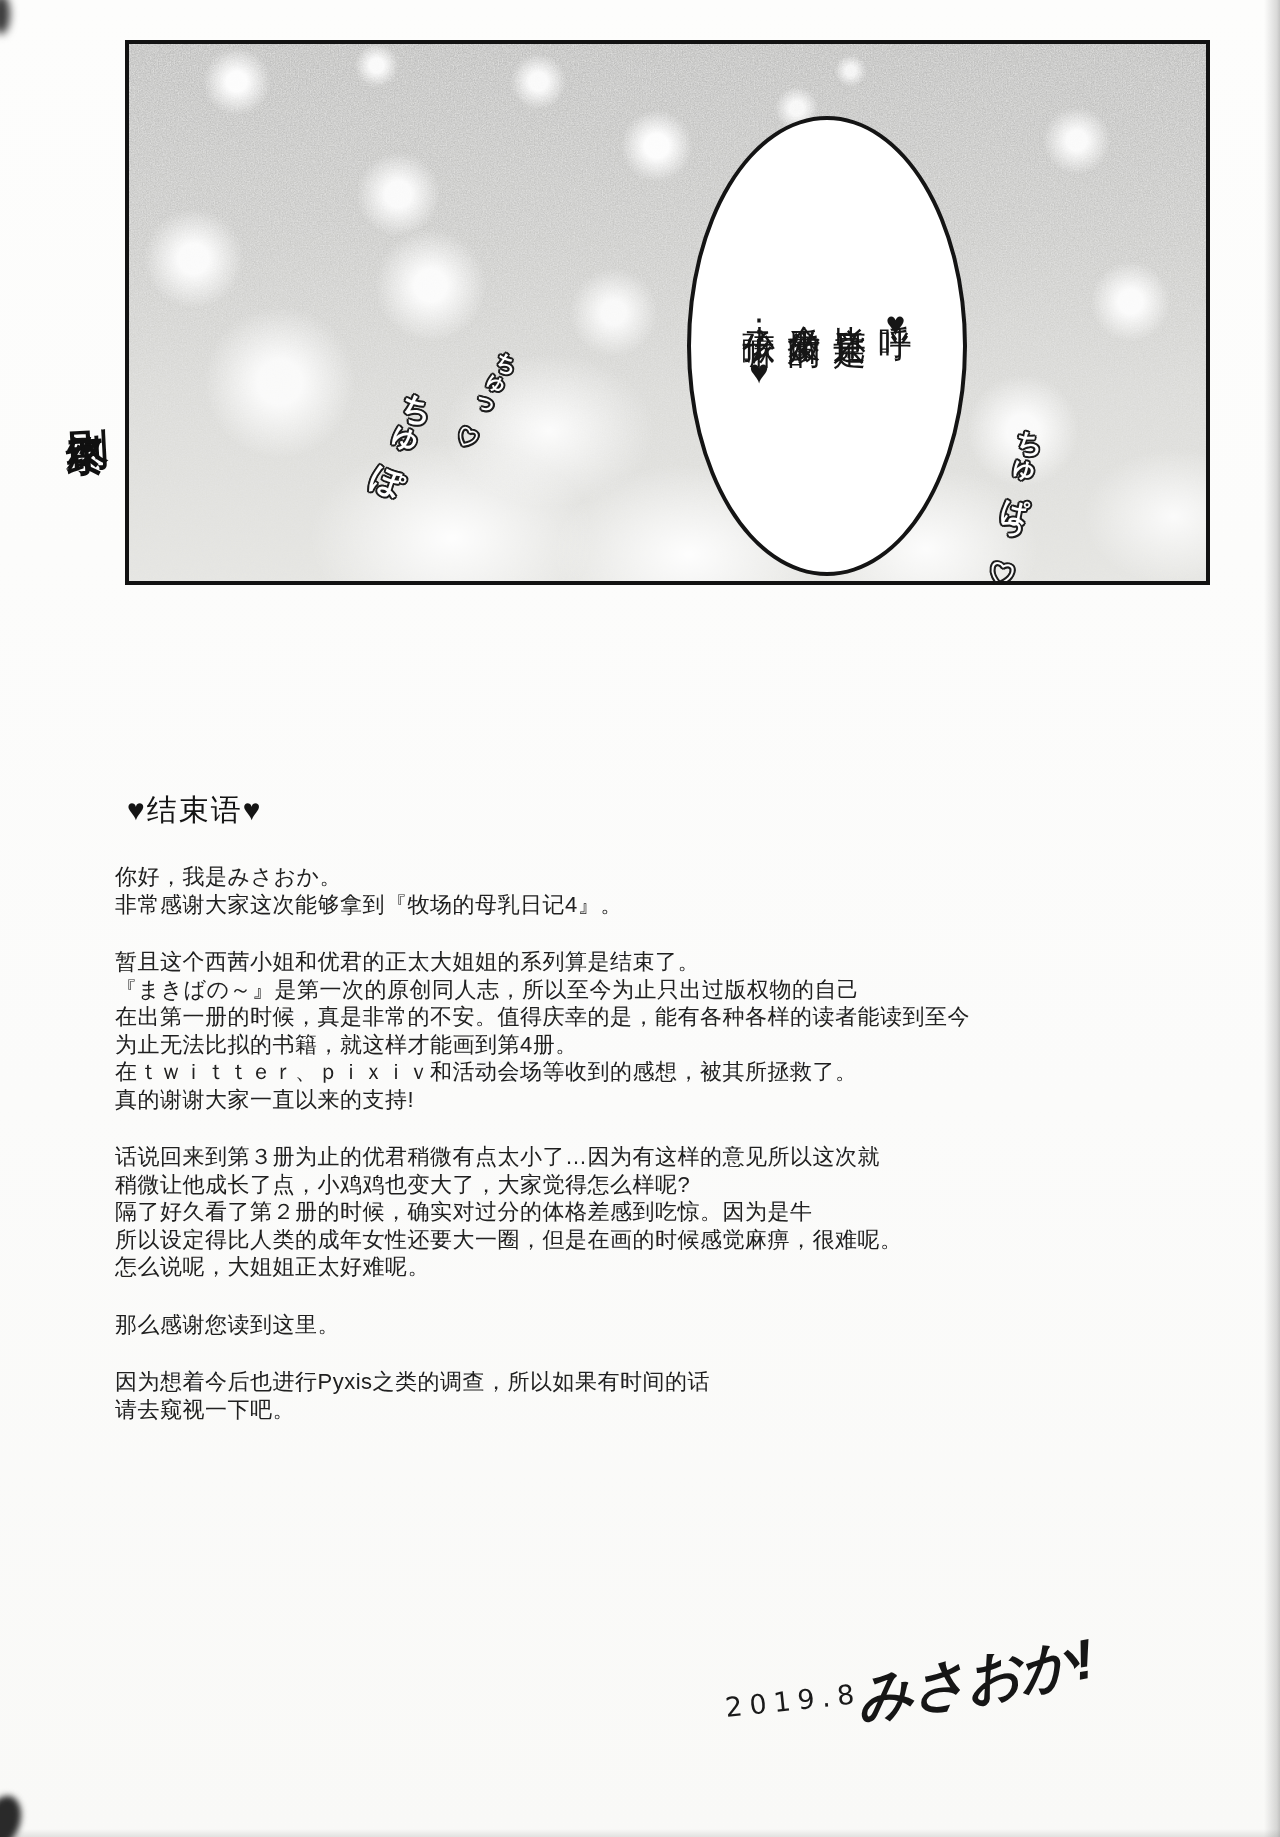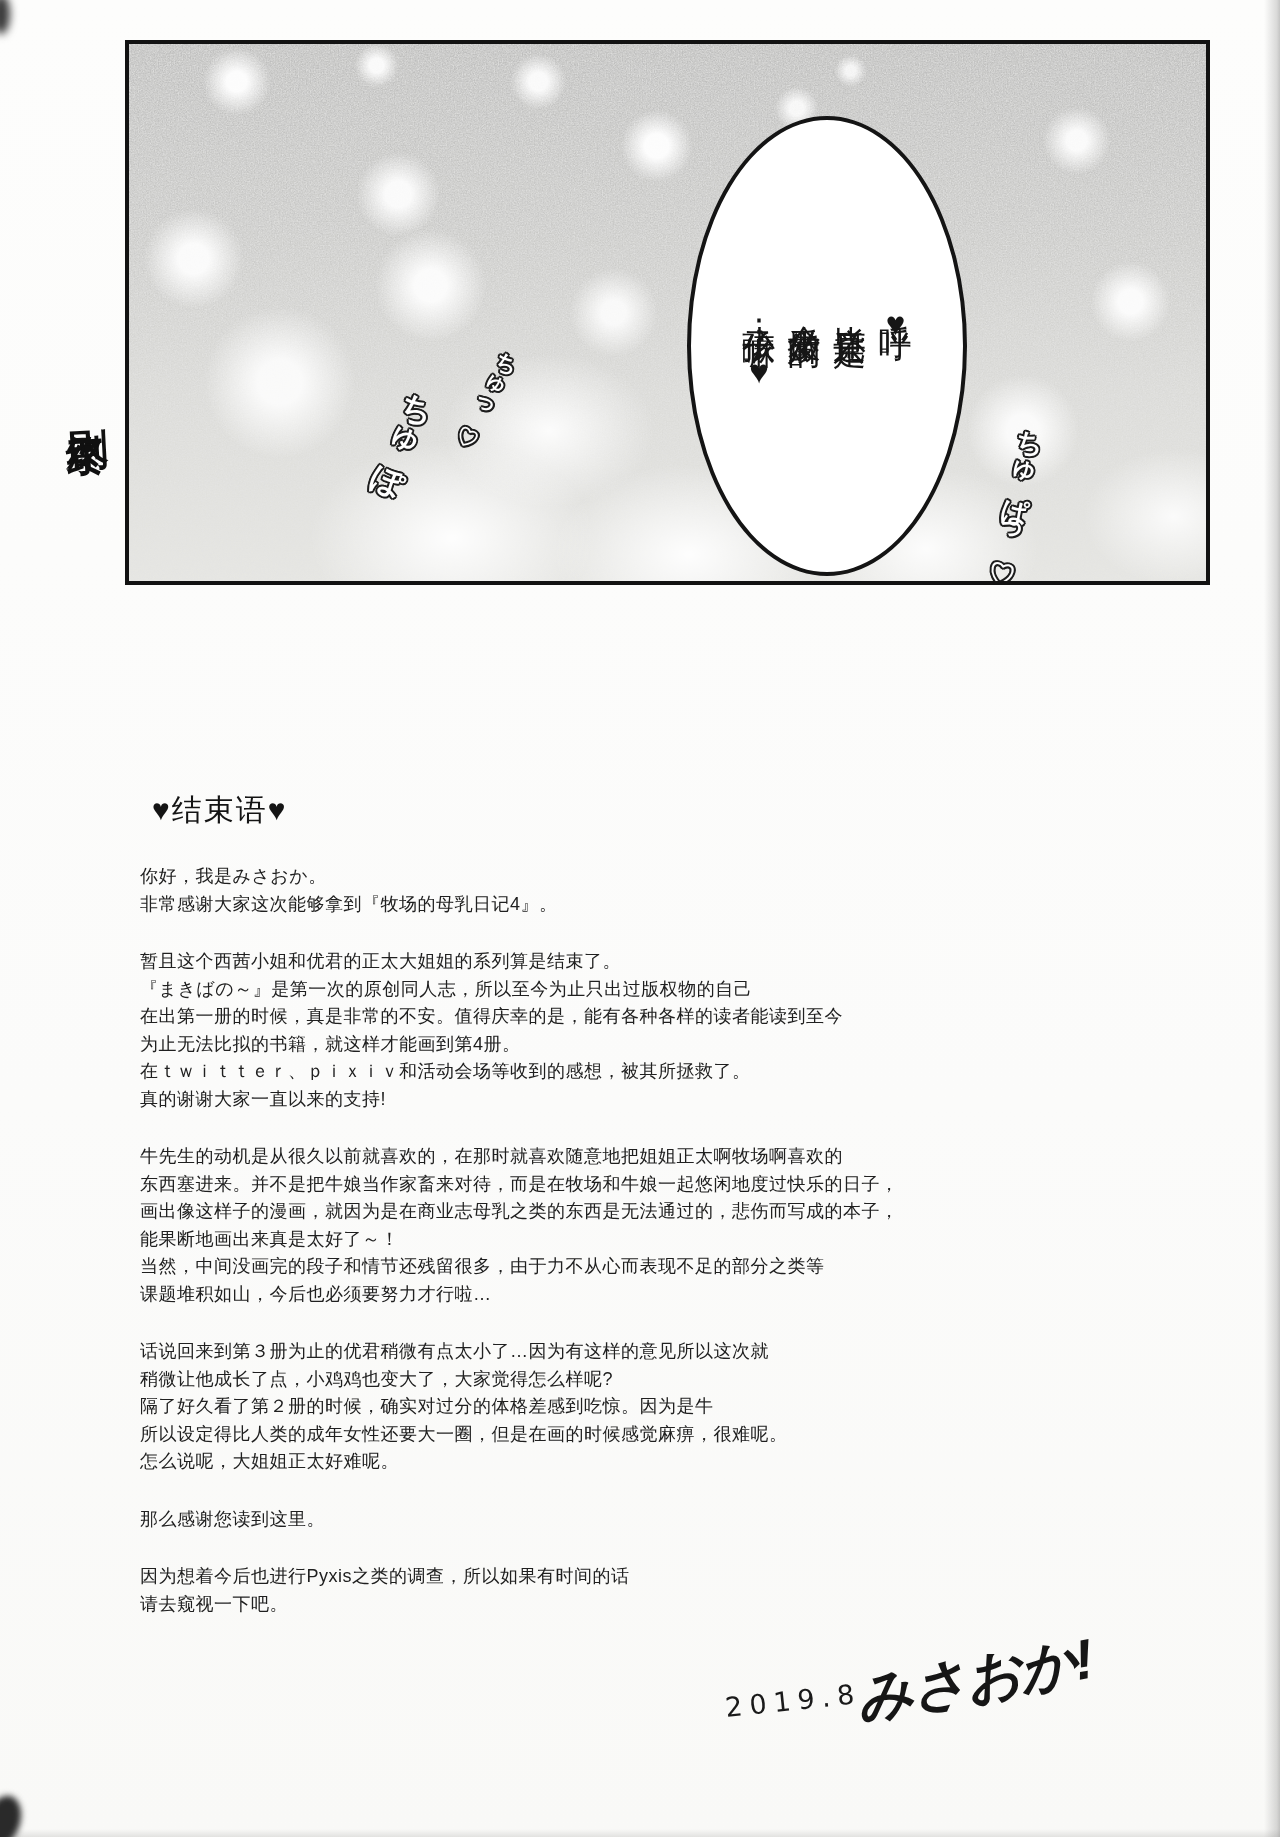--- a/index.html
+++ b/index.html
@@ -109,31 +109,31 @@
     writing-mode: vertical-rl;
     text-orientation: upright;
     font-size: 42px;
     font-weight: bold;
     letter-spacing: 6px;
     color: #101010;
     transform: rotate(-3deg);
   }
 
   
-  .afterword { position: absolute; left: 140px; top: 790px; width: 1110px; }
+  .afterword { position: absolute; left: 115px; top: 790px; width: 1110px; }
   .afterword .heading {
     font-size: 30px;
     letter-spacing: 2px;
     margin: 0 0 32px 12px;
     font-weight: 500;
     color: #141414;
   }
   .afterword p {
     margin: 6px 0 30px 0;
-    font-size: 18px;
+    font-size: 22px;
     line-height: 27.5px;
     letter-spacing: .5px;
     white-space: pre-line;
     color: #202020;
     font-weight: 500;
   }
   .credit { position: absolute; left: 133px; top: 1640px; width: 1110px; height: 140px; }
   .credit .date {
     position: absolute; left: 592px; top: 45px;
     font-family: "DejaVu Sans", sans-serif;
@@ -181,26 +181,20 @@
   <div class="afterword">
     <div class="heading">♥结束语♥</div>
     <p>你好，我是みさおか。
 非常感谢大家这次能够拿到『牧场的母乳日记4』。</p>
     <p>暂且这个西茜小姐和优君的正太大姐姐的系列算是结束了。
 『まきばの～』是第一次的原创同人志，所以至今为止只出过版权物的自己
 在出第一册的时候，真是非常的不安。值得庆幸的是，能有各种各样的读者能读到至今
 为止无法比拟的书籍，就这样才能画到第4册。
 在ｔｗｉｔｔｅｒ、ｐｉｘｉｖ和活动会场等收到的感想，被其所拯救了。
 真的谢谢大家一直以来的支持!</p>
-    <p>牛先生的动机是从很久以前就喜欢的，在那时就喜欢随意地把姐姐正太啊牧场啊喜欢的
-东西塞进来。并不是把牛娘当作家畜来对待，而是在牧场和牛娘一起悠闲地度过快乐的日子，
-画出像这样子的漫画，就因为是在商业志母乳之类的东西是无法通过的，悲伤而写成的本子，
-能果断地画出来真是太好了～！
-当然，中间没画完的段子和情节还残留很多，由于力不从心而表现不足的部分之类等
-课题堆积如山，今后也必须要努力才行啦…</p>
     <p>话说回来到第３册为止的优君稍微有点太小了…因为有这样的意见所以这次就
 稍微让他成长了点，小鸡鸡也变大了，大家觉得怎么样呢?
 隔了好久看了第２册的时候，确实对过分的体格差感到吃惊。因为是牛
 所以设定得比人类的成年女性还要大一圈，但是在画的时候感觉麻痹，很难呢。
 怎么说呢，大姐姐正太好难呢。</p>
     <p>那么感谢您读到这里。</p>
     <p>因为想着今后也进行Pyxis之类的调查，所以如果有时间的话
 请去窥视一下吧。</p>
   </div>
 

